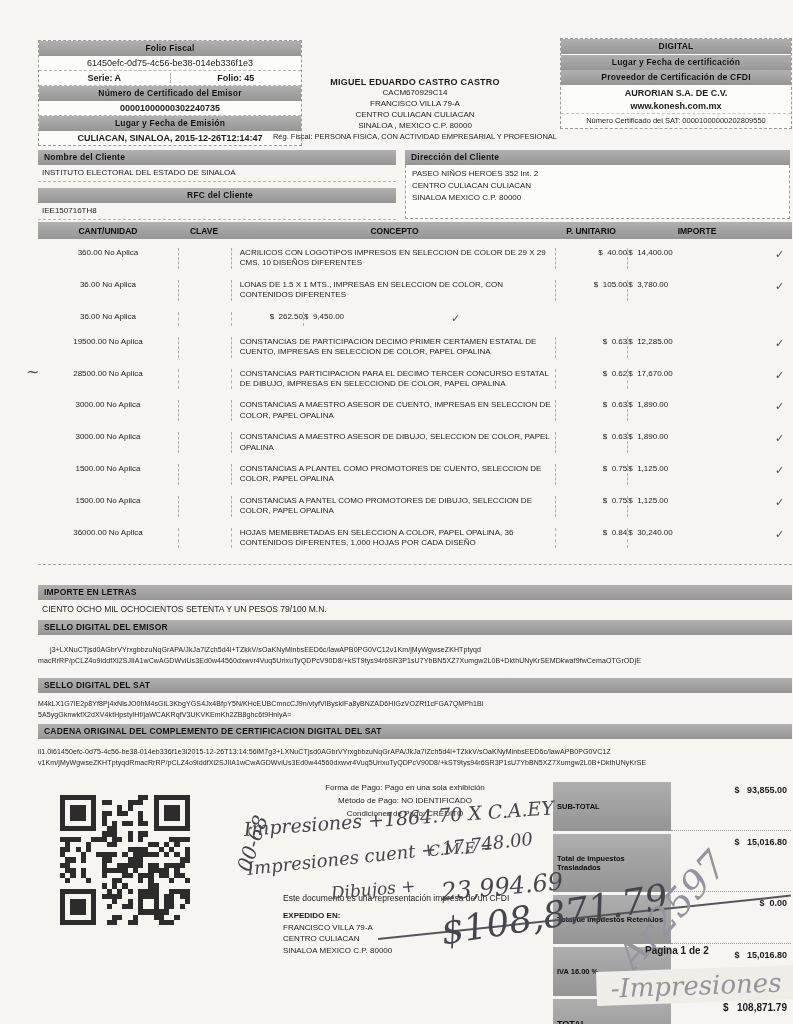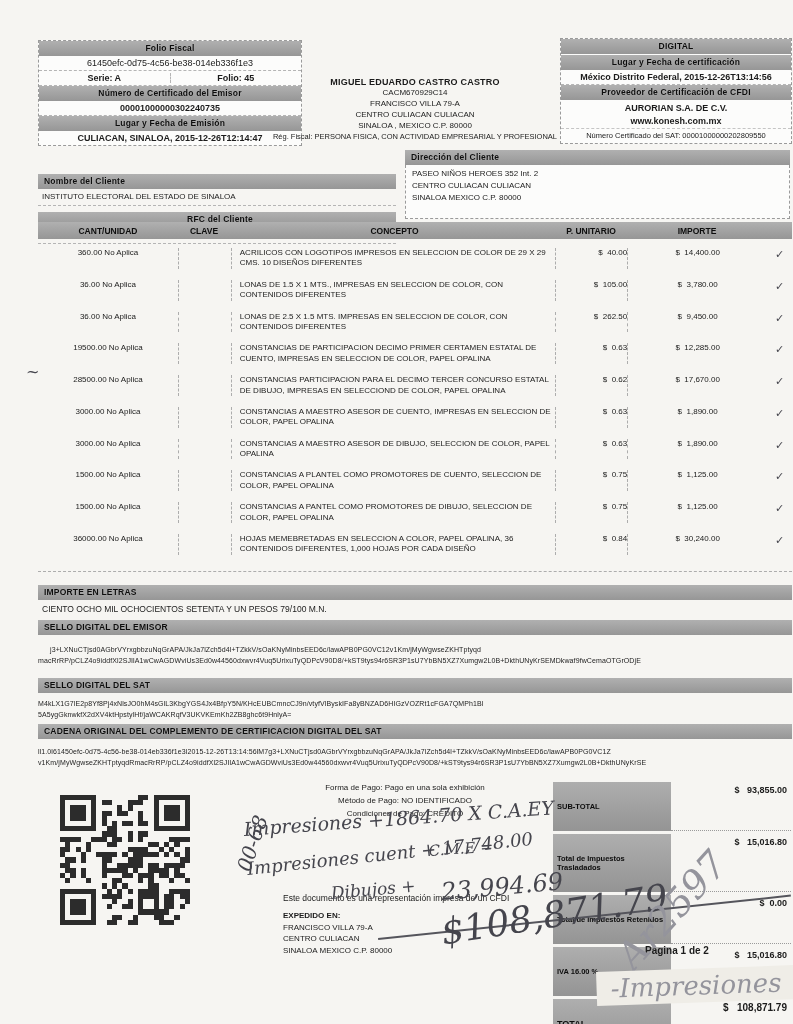--- a/index.html
+++ b/index.html
@@ -21,21 +21,21 @@
   .emisor{line-height:1.35;text-align:center;font-size:8px;}
   .emisor .nm{font-size:9px;font-weight:bold;letter-spacing:.2px;}
   
   .thead{display:flex;height:17px;background:linear-gradient(180deg,#b0b0b0,#969696);
          font-size:8.5px;font-weight:bold;align-items:center;color:#0d0d0d;}
   .trow{display:flex;margin-bottom:11px;font-size:8px;line-height:1.3;}
   .c-qty{width:140px;text-align:center;padding:0 14px;box-sizing:border-box;}
   .c-clave{width:52px;border-left:1px dashed #adadad;}
   .c-con{width:325px;border-left:1px dashed #adadad;padding:0 4px 0 8px;box-sizing:border-box;}
   .c-uni{width:72px;border-left:1px dashed #adadad;text-align:right;white-space:pre;box-sizing:border-box;}
-  .c-imp{width:140px;border-left:1px dashed #adadad;text-align:center;white-space:pre;box-sizing:border-box;}
+  .c-imp{width:140px;border-left:1px dashed #adadad;text-align:left;white-space:pre;box-sizing:border-box;}
   .c-chk{width:25px;text-align:center;color:#46464e;font-family:"DejaVu Serif",serif;font-size:11px;}
   .thead .c-clave,.thead .c-con,.thead .c-uni,.thead .c-imp{border-left:none;text-align:center;}
   
   .sello{font-size:7px;line-height:1.5;color:#232323;word-break:break-all;letter-spacing:.1px;}
   
   .trowt{display:flex;margin-bottom:3px;}
   .tlabel{width:118px;background:linear-gradient(180deg,#aeaeae,#949494);color:#0d0d0d;
           font-size:7.5px;font-weight:bold;padding:20px 4px;box-sizing:border-box;line-height:1.2;}
   .tval{flex:1;text-align:right;font-size:9px;font-weight:bold;white-space:pre;
         border-bottom:1px dotted #9a9a9a;padding:3px 4px 1px 0;}
@@ -70,29 +70,28 @@
     <div>CACM670929C14</div>
     <div>FRANCISCO VILLA   79-A</div>
     <div>CENTRO   CULIACAN   CULIACAN</div>
     <div>SINALOA , MEXICO  C.P.  80000</div>
     <div style="font-size:7.5px;margin-top:1px;">Rég. Fiscal: PERSONA FISICA, CON ACTIVIDAD EMPRESARIAL Y PROFESIONAL</div>
   </div>
 
   <div class="abs dashbox" style="left:560px;top:38px;width:230px;">
     <div class="bar">DIGITAL</div>
     <div class="bar" style="margin-top:1px;">Lugar y Fecha de certificación</div>
-    <div class="val" style="padding:2px 0;font-weight:bold;border-bottom:1px dashed #b5b5b5;">México Distrito Federal, 2015-12-26T13:14:56</div>
     <div class="bar">Proveedor de Certificación de CFDI</div>
     <div class="val" style="padding:3px 0 1px;font-weight:bold;">AURORIAN S.A. DE C.V.</div>
     <div class="val" style="padding:2px 0;font-weight:bold;border-bottom:1px dashed #c5c5c5;">www.konesh.com.mx</div>
     <div class="val" style="font-size:7.5px;padding:2px 0 3px;">Número Certificado del SAT: 00001000000202809550</div>
   </div>
 
   <div class="abs" style="left:38px;top:150px;width:358px;">
-    <div class="bar" style="text-align:left;padding-left:6px;margin-top:24px;">Nombre del Cliente</div>
+    <div class="bar" style="text-align:left;padding-left:6px;">Nombre del Cliente</div>
     <div class="small" style="padding:3px 0 4px 4px;border-bottom:1px dashed #b5b5b5;">INSTITUTO ELECTORAL DEL ESTADO DE SINALOA</div>
     <div class="bar" style="text-align:center;padding-left:6px;margin-top:6px;">RFC del Cliente</div>
     <div class="small" style="padding:3px 0 4px 4px;border-bottom:1px dashed #b5b5b5;">IEE150716TH8</div>
   </div>
 
   <div class="abs" style="left:405px;top:150px;width:385px;">
     <div class="bar" style="text-align:left;padding-left:6px;">Dirección del Cliente</div>
     <div class="dashbox small" style="border-top:none;padding:3px 0 14px 6px;line-height:1.5;">
       <div>PASEO NIÑOS HEROES   352 Int. 2</div>
       <div>CENTRO   CULIACAN   CULIACAN</div>
@@ -121,21 +120,20 @@
         <div class="c-qty">36.00  No Aplica</div>
         <div class="c-clave"></div>
         <div class="c-con">LONAS DE 1.5 X 1 MTS., IMPRESAS EN SELECCION DE COLOR, CON CONTENIDOS DIFERENTES</div>
         <div class="c-uni">$  105.00</div>
         <div class="c-imp">$  3,780.00</div>
         <div class="c-chk">✓</div>
       </div>
       <div class="trow">
         <div class="c-qty">36.00  No Aplica</div>
         <div class="c-clave"></div>
-        <div class="c-con">LONAS DE 2.5 X 1.5 MTS. IMPRESAS EN SELECCION DE COLOR, CON CONTENIDOS DIFERENTES</div>
         <div class="c-uni">$  262.50</div>
         <div class="c-imp">$  9,450.00</div>
         <div class="c-chk">✓</div>
       </div>
       <div class="trow">
         <div class="c-qty">19500.00  No Aplica</div>
         <div class="c-clave"></div>
         <div class="c-con">CONSTANCIAS DE PARTICIPACION DECIMO PRIMER CERTAMEN ESTATAL DE CUENTO, IMPRESAS EN SELECCION DE COLOR, PAPEL OPALINA</div>
         <div class="c-uni">$  0.63</div>
         <div class="c-imp">$  12,285.00</div>

